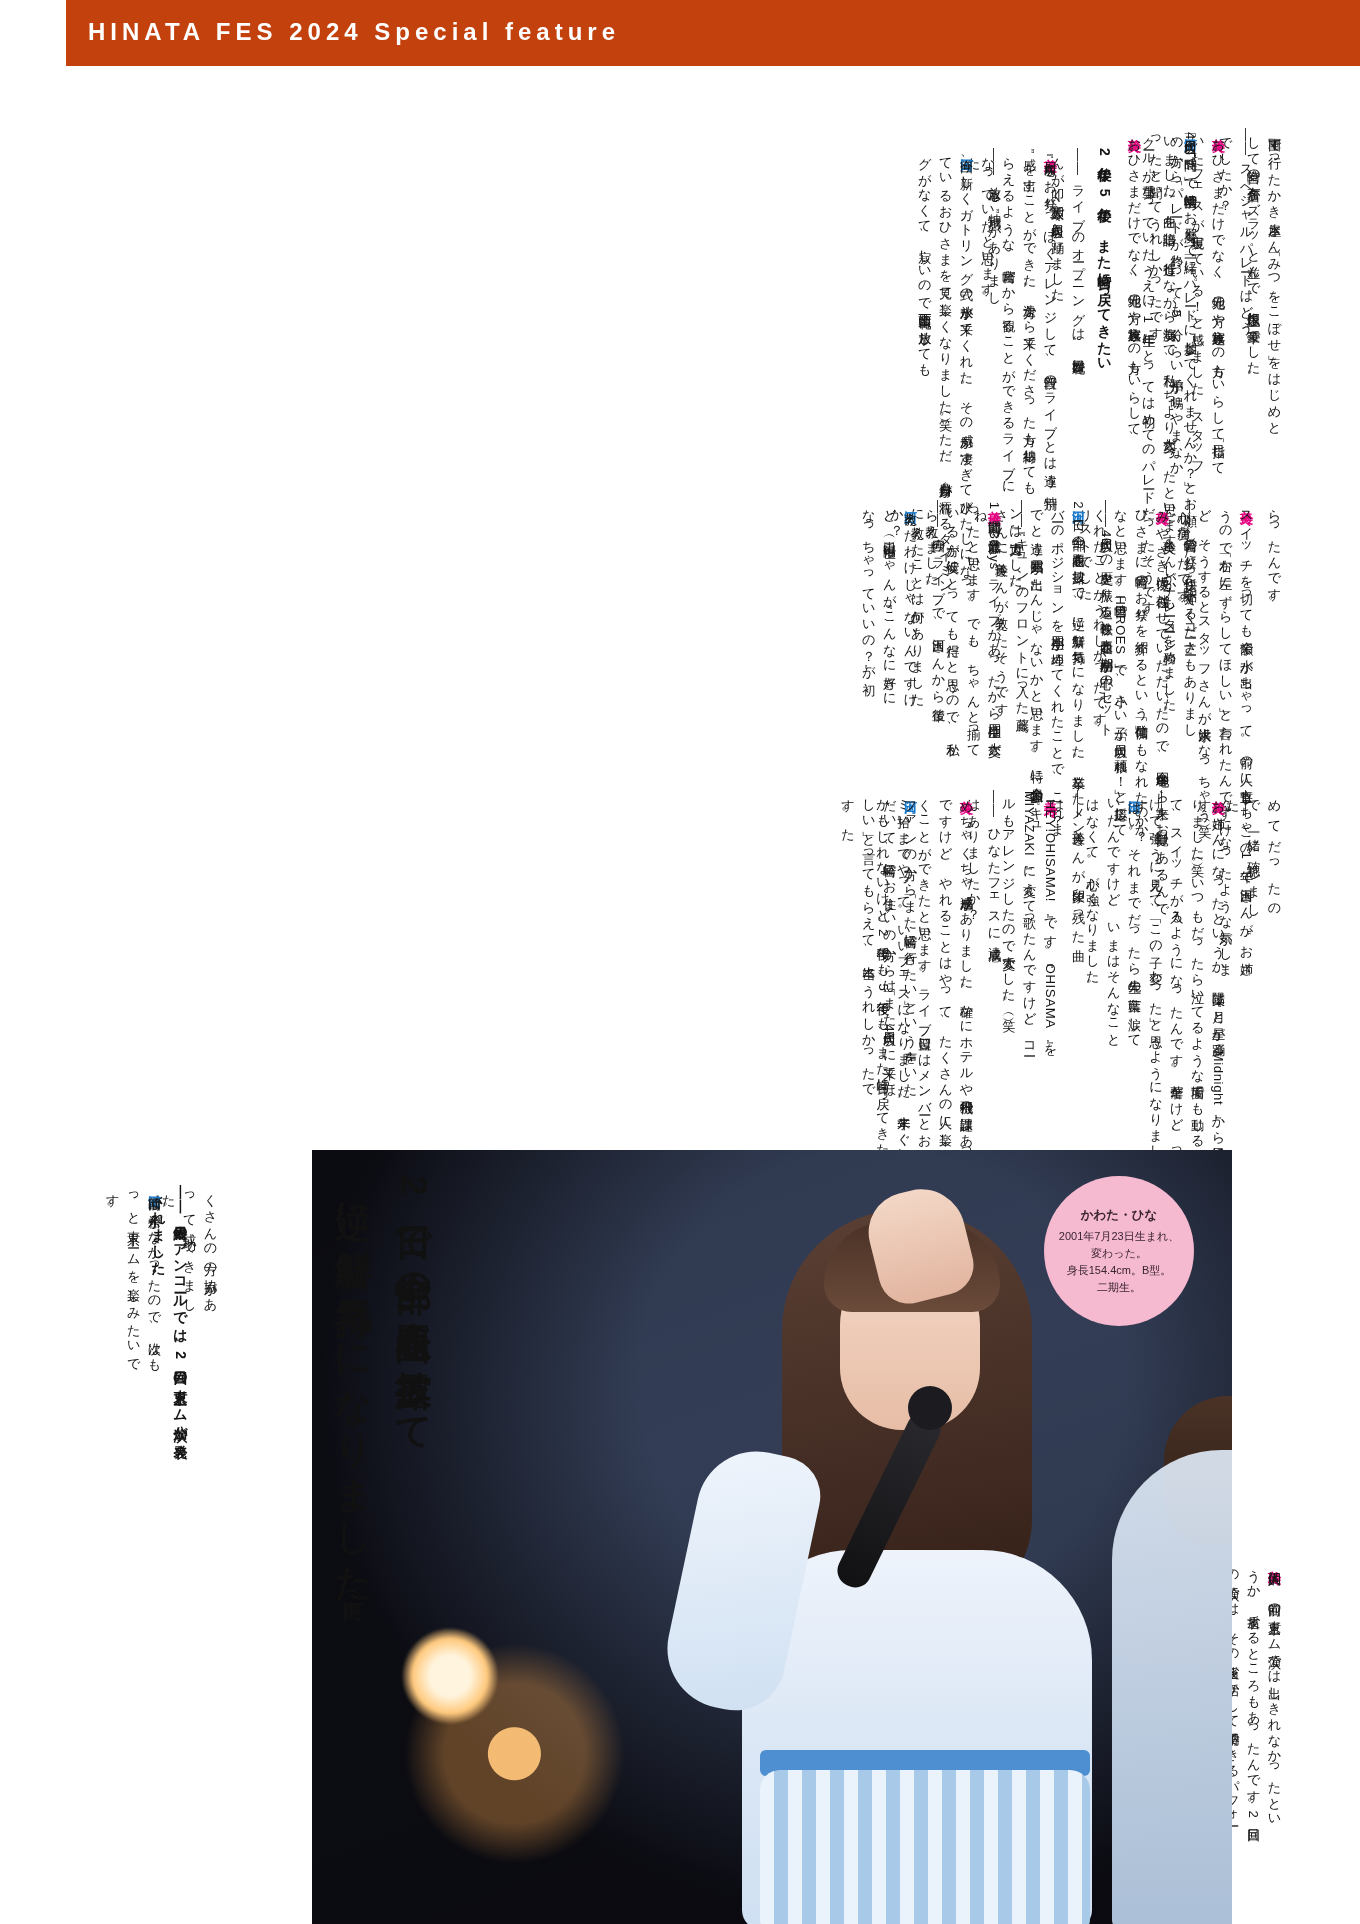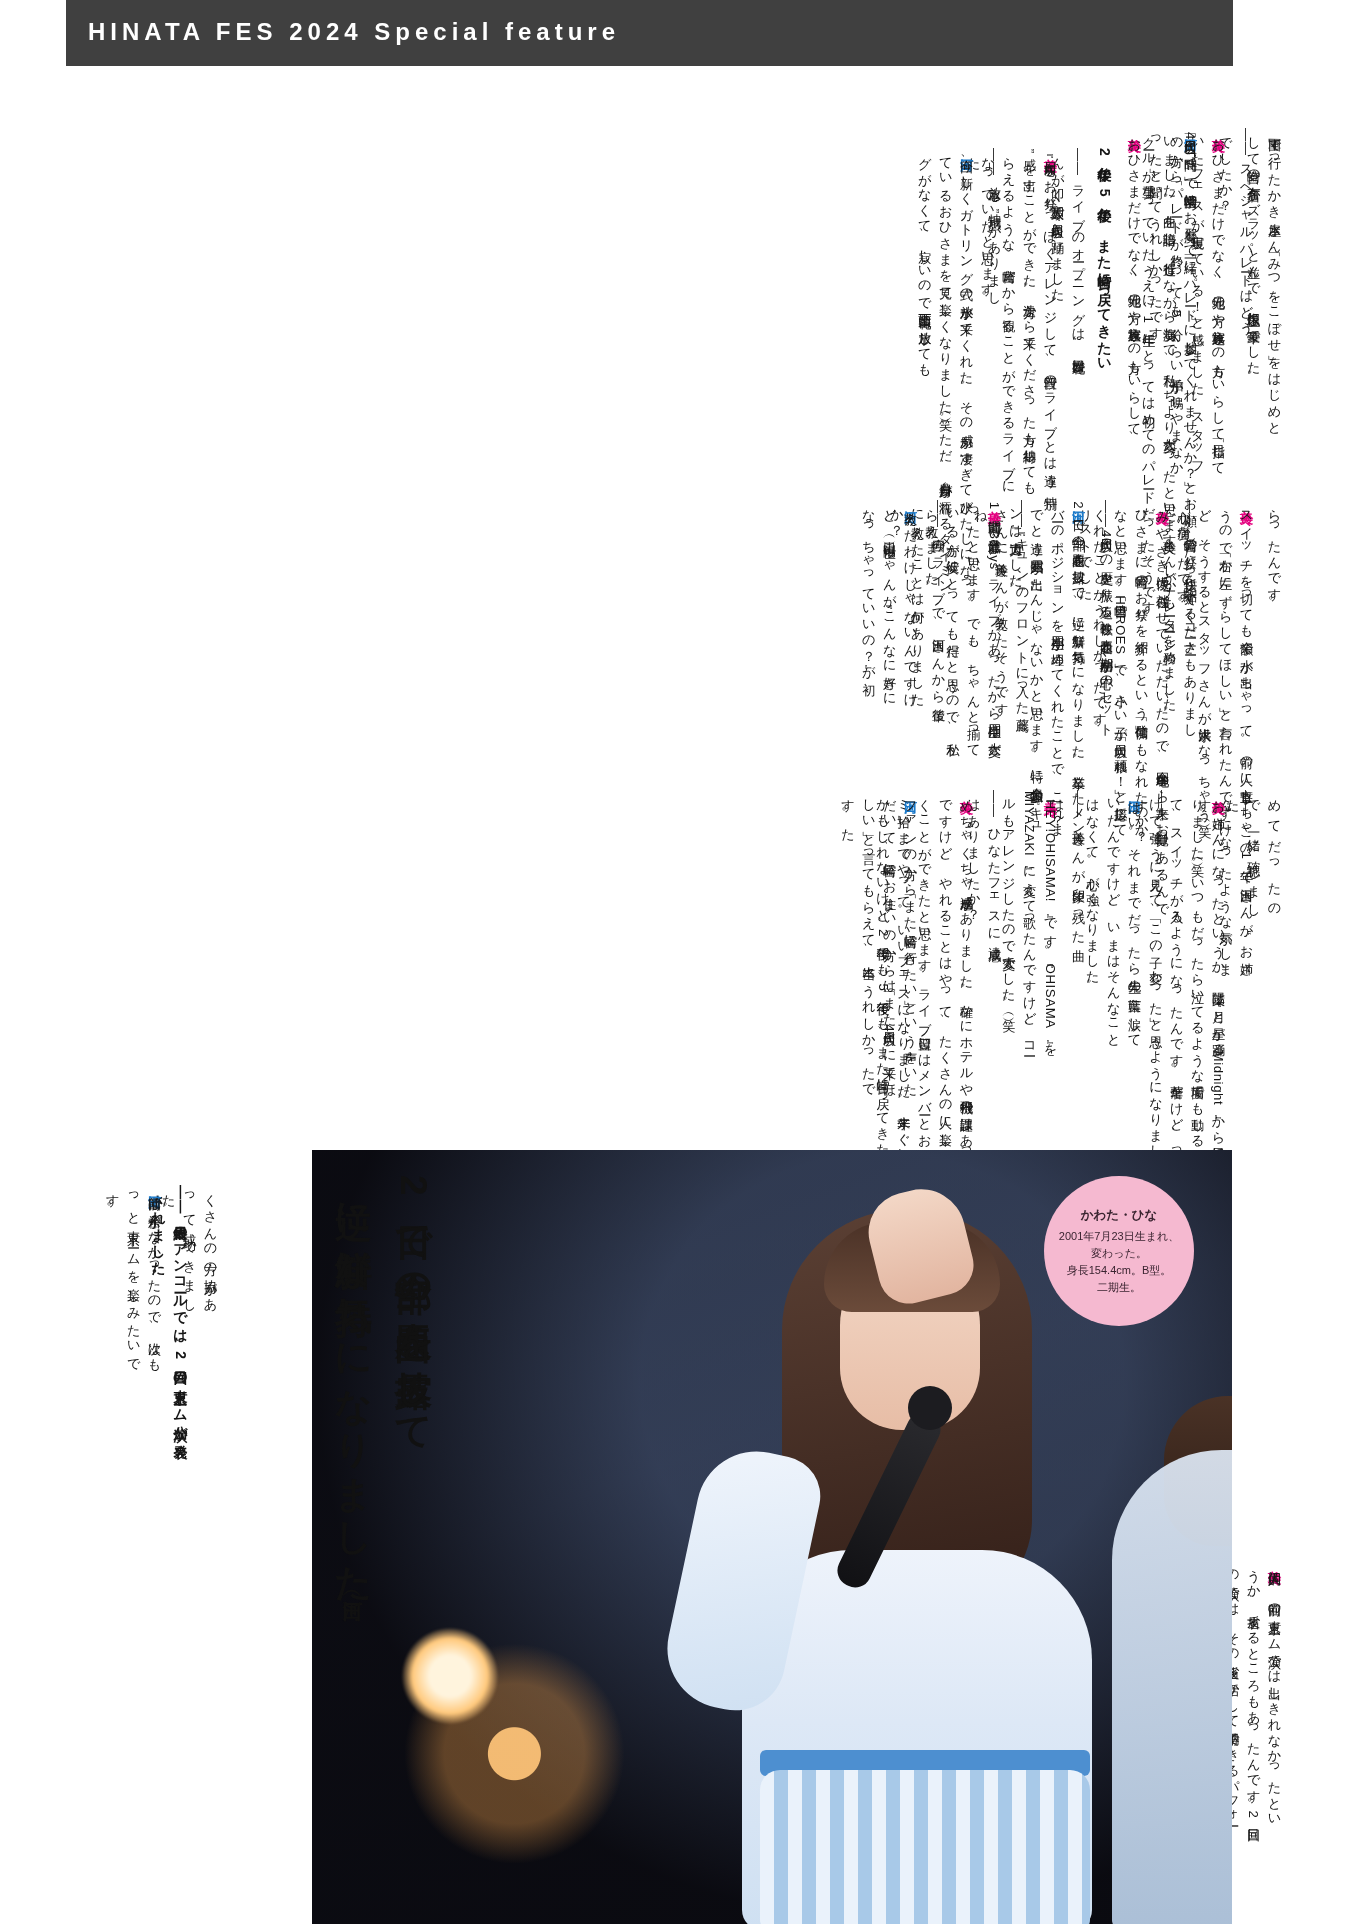--- a/index.html
+++ b/index.html
@@ -13,23 +13,23 @@
     position: relative;
     font-family: "Liberation Sans", sans-serif;
     color: #1a1a1a;
     overflow: hidden;
   }
 
   
   .header-band {
     position: absolute;
     left: 0; top: 0;
-    width: 1233px;
+    width: 1360px;
     height: 66px;
-    background: #404040;
+    background: #c2410c;
   }
   .header-band .accent {
     position: absolute;
     left: 0; top: 0;
     width: 66px;
     height: 66px;
     background: #ffffff;
   }
   .header-title {
     position: absolute;

